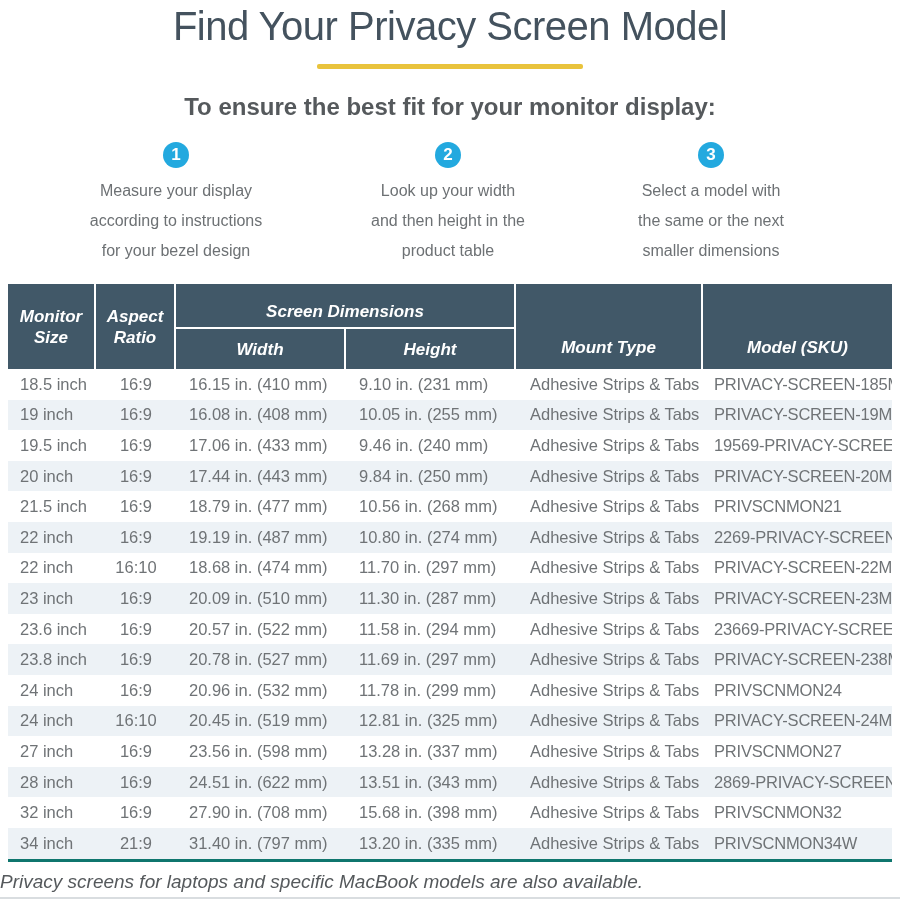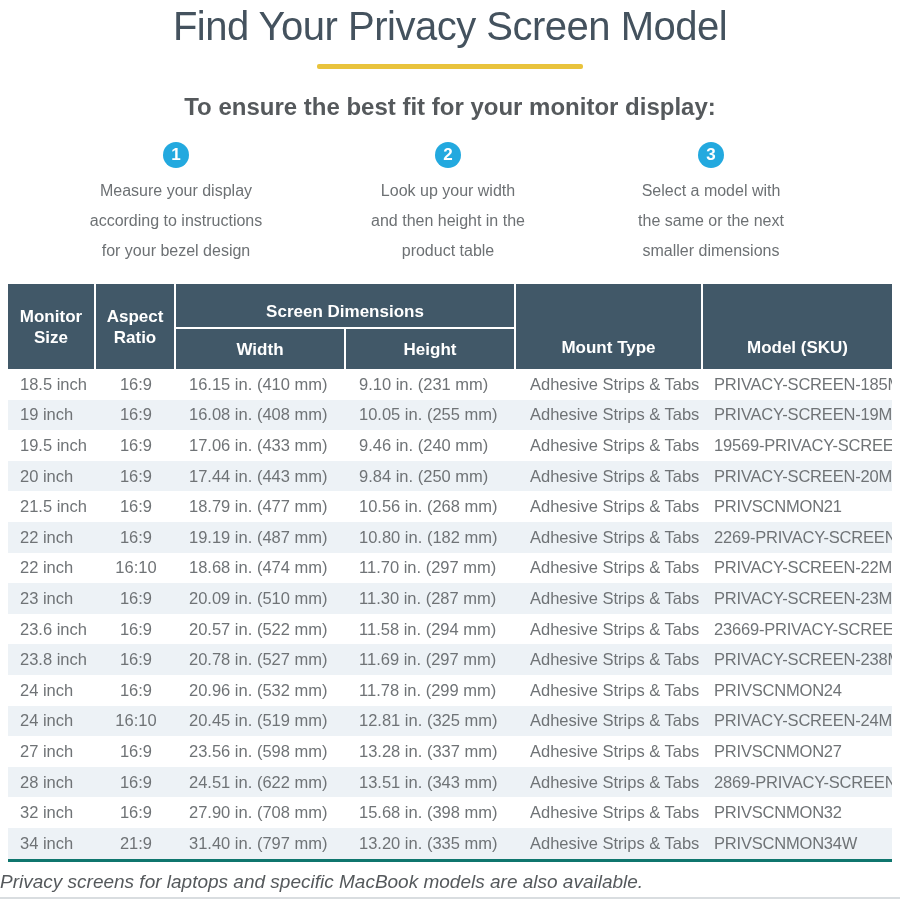--- a/index.html
+++ b/index.html
@@ -41,21 +41,21 @@
   .thead {
     display: grid;
     grid-template-columns: 86px 78px 168px 168px 185px 189px;
     grid-template-rows: 43px 40px;
     gap: 2px; background: #ffffff;
   }
   .th {
     background: #415868; color: #ffffff;
     font-size: 17px; font-weight: bold;
     display: flex; align-items: center; justify-content: center;
-    text-align: center; white-space: pre-line; line-height: 21px;
+    text-align: center; white-space: pre-line; line-height: 21px; font-style: italic;
   }
   .th-monitor { grid-column: 1; grid-row: 1 / 3; }
   .th-aspect  { grid-column: 2; grid-row: 1 / 3; }
   .th-group   { grid-column: 3 / 5; grid-row: 1; align-items: flex-end; padding-bottom: 5px; box-sizing: border-box; }
   .th-width   { grid-column: 3; grid-row: 2; }
   .th-height  { grid-column: 4; grid-row: 2; }
   .th-mount   { grid-column: 5; grid-row: 1 / 3; align-items: flex-end; padding-bottom: 11px; box-sizing: border-box; }
   .th-model   { grid-column: 6; grid-row: 1 / 3; align-items: flex-end; padding-bottom: 11px; box-sizing: border-box; }
   .tbody { border-bottom: 3px solid #0f766e; }
   .tr {
@@ -162,21 +162,21 @@
           <div class="td c1">16:9</div>
           <div class="td c2">18.79 in. (477 mm)</div>
           <div class="td c3">10.56 in. (268 mm)</div>
           <div class="td c4">Adhesive Strips &amp; Tabs</div>
           <div class="td c5">PRIVSCNMON21</div>
         </div>
         <div class="tr">
           <div class="td c0">22 inch</div>
           <div class="td c1">16:9</div>
           <div class="td c2">19.19 in. (487 mm)</div>
-          <div class="td c3">10.80 in. (182 mm)</div>
+          <div class="td c3">10.80 in. (274 mm)</div>
           <div class="td c4">Adhesive Strips &amp; Tabs</div>
           <div class="td c5">2269-PRIVACY-SCREEN</div>
         </div>
         <div class="tr">
           <div class="td c0">22 inch</div>
           <div class="td c1">16:10</div>
           <div class="td c2">18.68 in. (474 mm)</div>
           <div class="td c3">11.70 in. (297 mm)</div>
           <div class="td c4">Adhesive Strips &amp; Tabs</div>
           <div class="td c5">PRIVACY-SCREEN-22MB</div>

